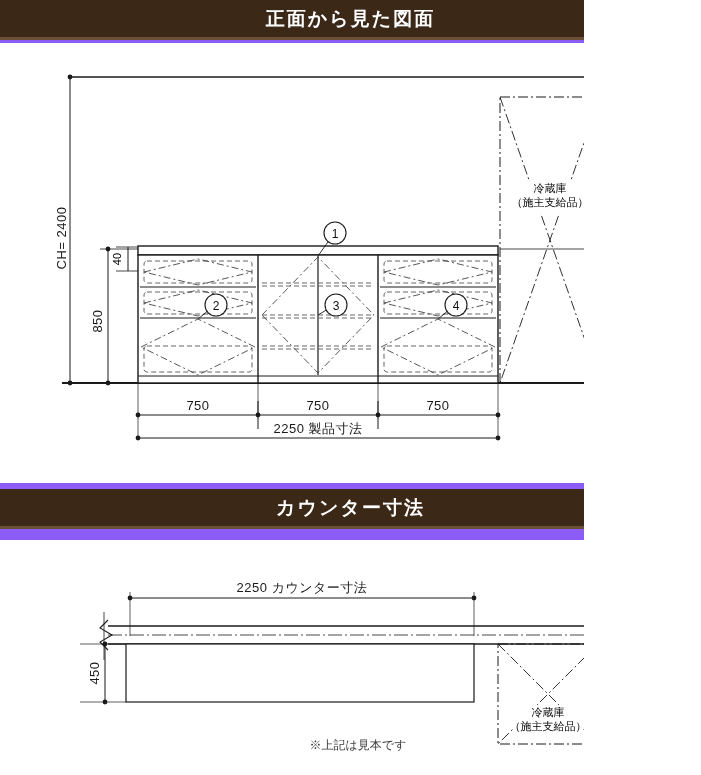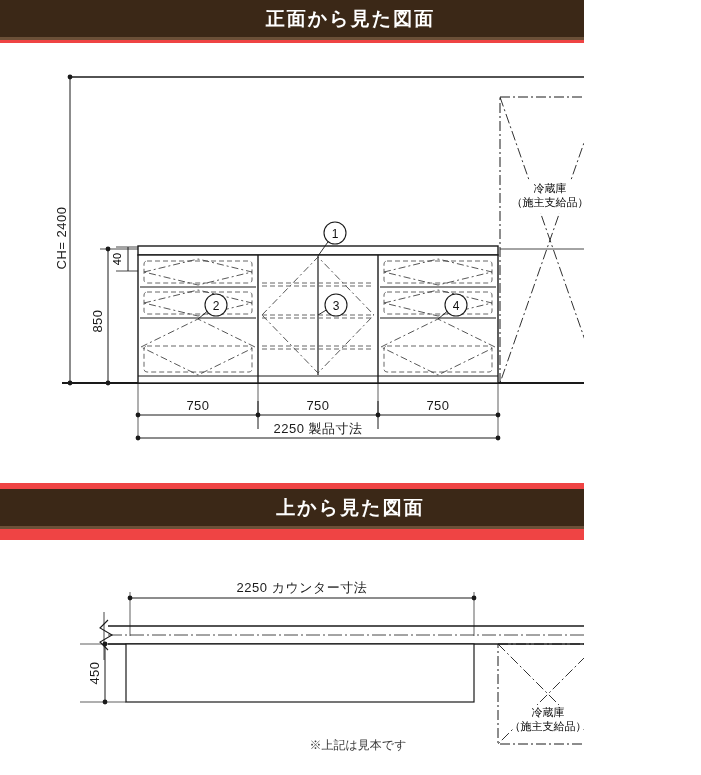--- a/index.html
+++ b/index.html
@@ -5,21 +5,21 @@
   * { box-sizing: border-box; }
   html, body {
     margin: 0; padding: 0;
     background: #ffffff;
     font-family: "Liberation Sans", sans-serif;
   }
   #page {
     position: relative;
     width: 584px;
     height: 775px;
-    background: #ef4444;
+    background: #8b5cf6;
     overflow: hidden;
   }
   .section-header {
     position: absolute;
     left: 0;
     width: 701px;
     height: 40px;
     background: #3b2817;
     color: #ffffff;
     font-size: 19px;
@@ -197,21 +197,21 @@
       <g>
         <line x1="438" y1="276" x2="450" y2="266" stroke="#1a1a1a" stroke-width="0.9"></line>
         <circle cx="456" cy="262" r="11" fill="#ffffff" stroke="#1a1a1a" stroke-width="1.1"></circle>
         <text class="bubble-txt" x="456" y="266.5" text-anchor="middle">4</text>
       </g>
 
     </svg>
   </div>
 
   <div id="header-top" class="section-header">
-    <span>上から見た図面</span>
+    <span>カウンター寸法</span>
   </div>
 
   <div id="top-view" class="drawing-area">
     <svg class="dwg" viewBox="0 0 701 243" width="701" height="243">
 
       <g>
         <line x1="130" y1="52" x2="130" y2="96" stroke="#1a1a1a" stroke-width="0.7"></line>
         <line x1="474" y1="52" x2="474" y2="96" stroke="#1a1a1a" stroke-width="0.7"></line>
         <line x1="130" y1="58" x2="474" y2="58" stroke="#1a1a1a" stroke-width="1"></line>
         <circle cx="130" cy="58" r="2.4" fill="#1a1a1a"></circle>

